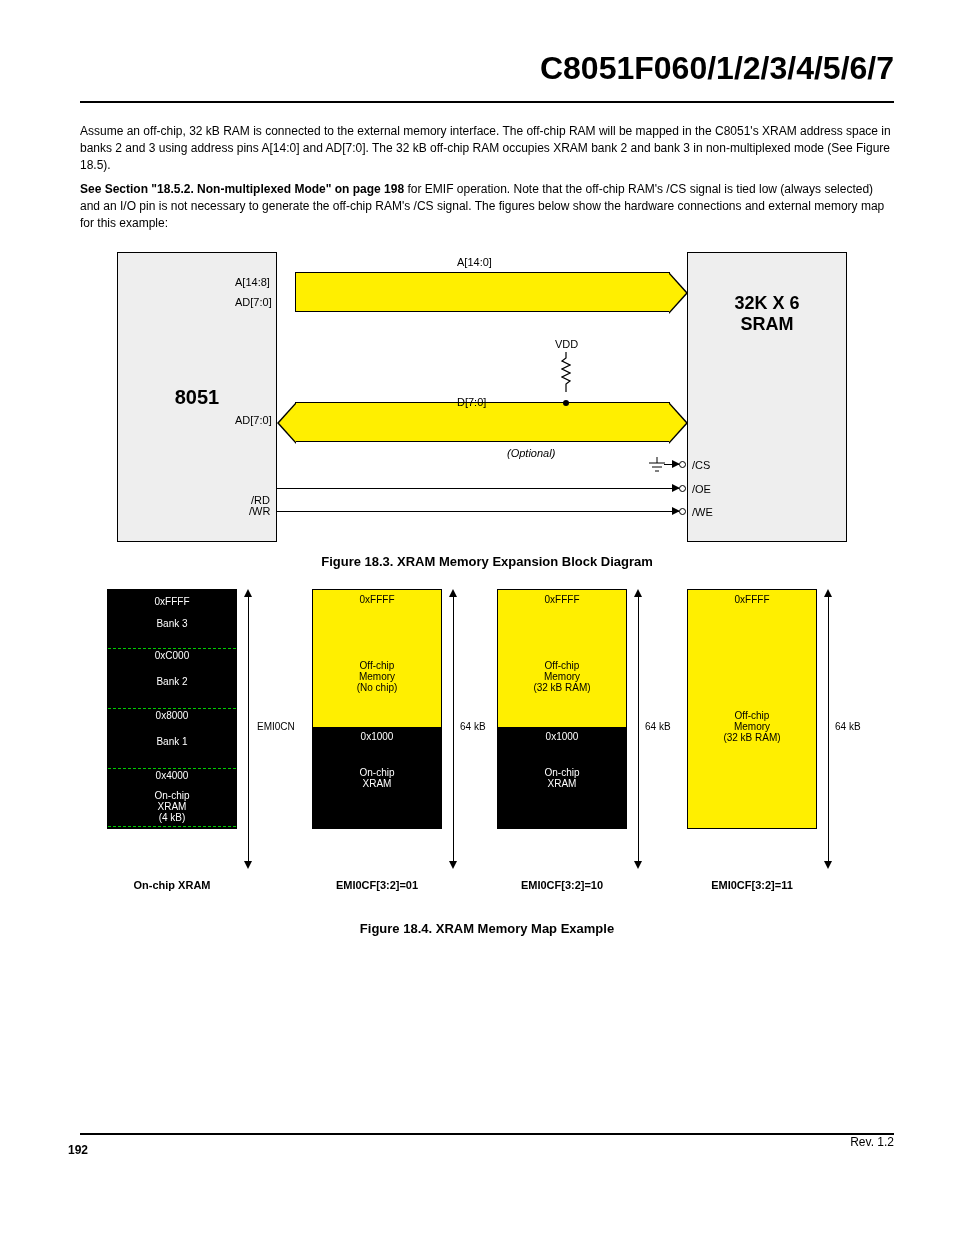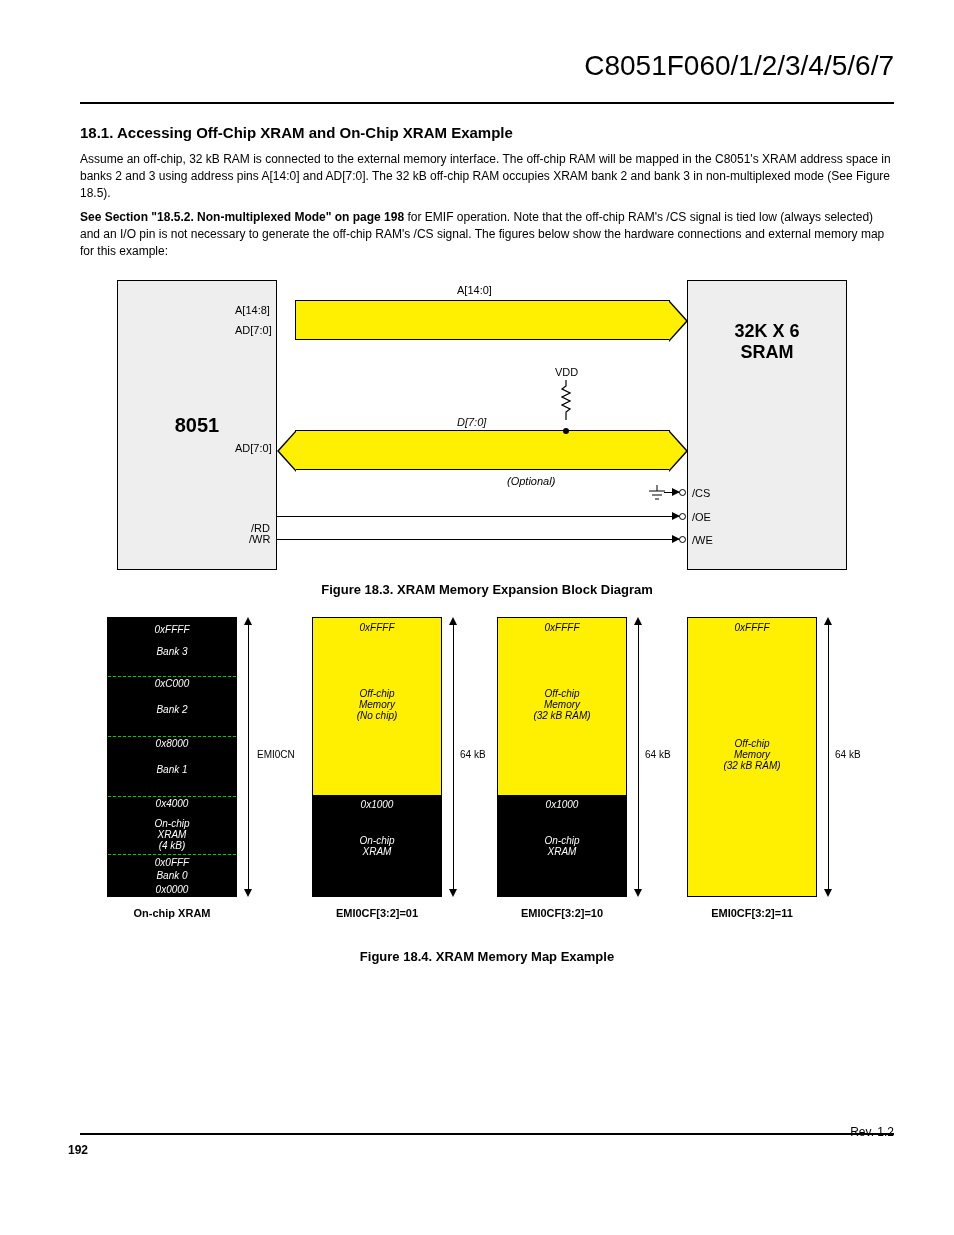--- a/index.html
+++ b/index.html
@@ -12,23 +12,23 @@
     color: #000;
   }
   .page {
     width: 954px;
     height: 1235px;
     position: relative;
     padding: 50px 60px 40px 80px;
   }
   .header {
     text-align: right;
-    font-size: 28px;
-    font-weight: normal;
-    margin-bottom: 20px;
+    font-size: 32px;
+    font-weight: bold;
+    margin-bottom: 14px;
   }
   .header-rule {
     border-top: 2px solid #000;
     margin-bottom: 20px;
   }
   .section-title {
     font-size: 15px;
     font-weight: bold;
     margin-bottom: 10px;
   }
@@ -145,58 +145,53 @@
   
   .fig18-4 {
     position: relative;
     width: 780px;
     height: 320px;
     margin: 10px auto 0;
   }
   .pane {
     position: absolute;
     width: 130px;
-    height: 280px;
+    height: 240px;
     border: 1px solid #000;
-    font-style: italic;
   }
   .pane-black { background:#000; }
   .pane-yellow { background:#ffef00; }
   .pane-split-top { position:absolute; top:0; left:0; right:0; background:#ffef00; border-bottom:1px solid #000;}
   .pane-split-bot { position:absolute; bottom:0; left:0; right:0; background:#000;}
   .pane-text {
     position:absolute; width:100%; text-align:center; color:#fff; font-size:10px;
   }
   .pane-text-dark { color:#000; }
   .dashed-green { position:absolute; left:0; right:0; border-top:1px dashed #0c0; }
   .pane-title { position:absolute; width:160px; text-align:center; font-size:11px; font-weight:bold; top:290px; }
   .vbracket { position:absolute; width:14px; }
   .vbracket .vb-line { position:absolute; left:7px; top:8px; bottom:8px; width:1px; background:#000; }
   .vbracket .vb-ah-up { position:absolute; left:3px; top:0; width:0;height:0;border-left:4px solid transparent;border-right:4px solid transparent;border-bottom:8px solid #000;}
   .vbracket .vb-ah-dn { position:absolute; left:3px; bottom:0; width:0;height:0;border-left:4px solid transparent;border-right:4px solid transparent;border-top:8px solid #000;}
   .vbr-label { position:absolute; font-size:10px; }
   
   .footer-rule { border-top:2px solid #000; position:absolute; left:80px; right:60px; bottom:100px; }
   .footer-left { position:absolute; left:68px; bottom:78px; font-size:12px; font-weight:bold; }
-  .footer-right { position:absolute; right:60px; bottom:96px; font-size:12px;margin-left:16px; }
+  .footer-right { position:absolute; right:60px; bottom:86px; font-size:12px;margin-left:16px; }
   .logo {
     position:absolute; right:60px; bottom:20px; width:150px; height:50px;
   }
 </style>
 </head>
 <body>
 
 <div class="page">
   <div class="header">C8051F060/1/2/3/4/5/6/7</div>
   <div class="header-rule"></div>
 
-  <div class="section-title">
-    <span>18.1.</span>
-    <span>Accessing Off-Chip XRAM and On-Chip XRAM Example</span>
-  </div>
   <div class="body-text">Assume an off-chip, 32 kB RAM is connected to the external memory interface. The off-chip RAM will be mapped in the C8051's XRAM address space in banks 2 and 3 using address pins A[14:0] and AD[7:0]. The 32 kB off-chip RAM occupies XRAM bank 2 and bank 3 in non-multiplexed mode (See Figure 18.5).</div>
   <div class="body-text">
     <span style="font-weight:bold">See Section "18.5.2. Non-multiplexed Mode" on page 198 </span><span>for EMIF operation. Note that the off-chip RAM's /CS signal is tied low (always selected) and an I/O pin is not necessary to generate the off-chip RAM's /CS signal. The figures below show the hardware connections and external memory map for this example:</span>
   </div>
 
   <div class="fig18-3">
 
     <div class="box box8051">
       <div class="block-label">8051</div>
     </div>
@@ -210,21 +205,21 @@
       <div class="bus-arrow-right"></div>
     </div>
     <div class="label" style="left:350px; top:14px;">A[14:0]</div>
     <div class="label" style="left:128px; top:34px;">A[14:8]</div>
     <div class="label" style="left:128px; top:54px;">AD[7:0]</div>
 
     <div class="bus" style="left:188px; top:160px; width:375px;">
       <div class="bus-arrow-right"></div>
       <div class="bus-arrow-left"></div>
     </div>
-    <div class="label" style="left:350px; top:146px;font-style:italic;">D[7:0]</div>
+    <div class="label" style="left:350px; top:154px;">D[7:0]</div>
     <div class="label" style="left:128px; top:172px;">AD[7:0]</div>
 
     <div class="label" style="left:448px; top:96px;">VDD</div>
     <div class="resistor" style="left:454px; top:110px;">
       <svg viewBox="0 0 10 40">
           <path d="M5 0 L5 6 L1 9 L9 13 L1 17 L9 21 L1 25 L9 29 L5 32 L5 40" stroke="#000" fill="none" stroke-width="1.2"></path>
         </svg>
     </div>
     <div class="dot" style="left:456px; top:158px;"></div>
     <div class="label" style="left:400px; top:205px; font-style:italic;">(Optional)</div>

